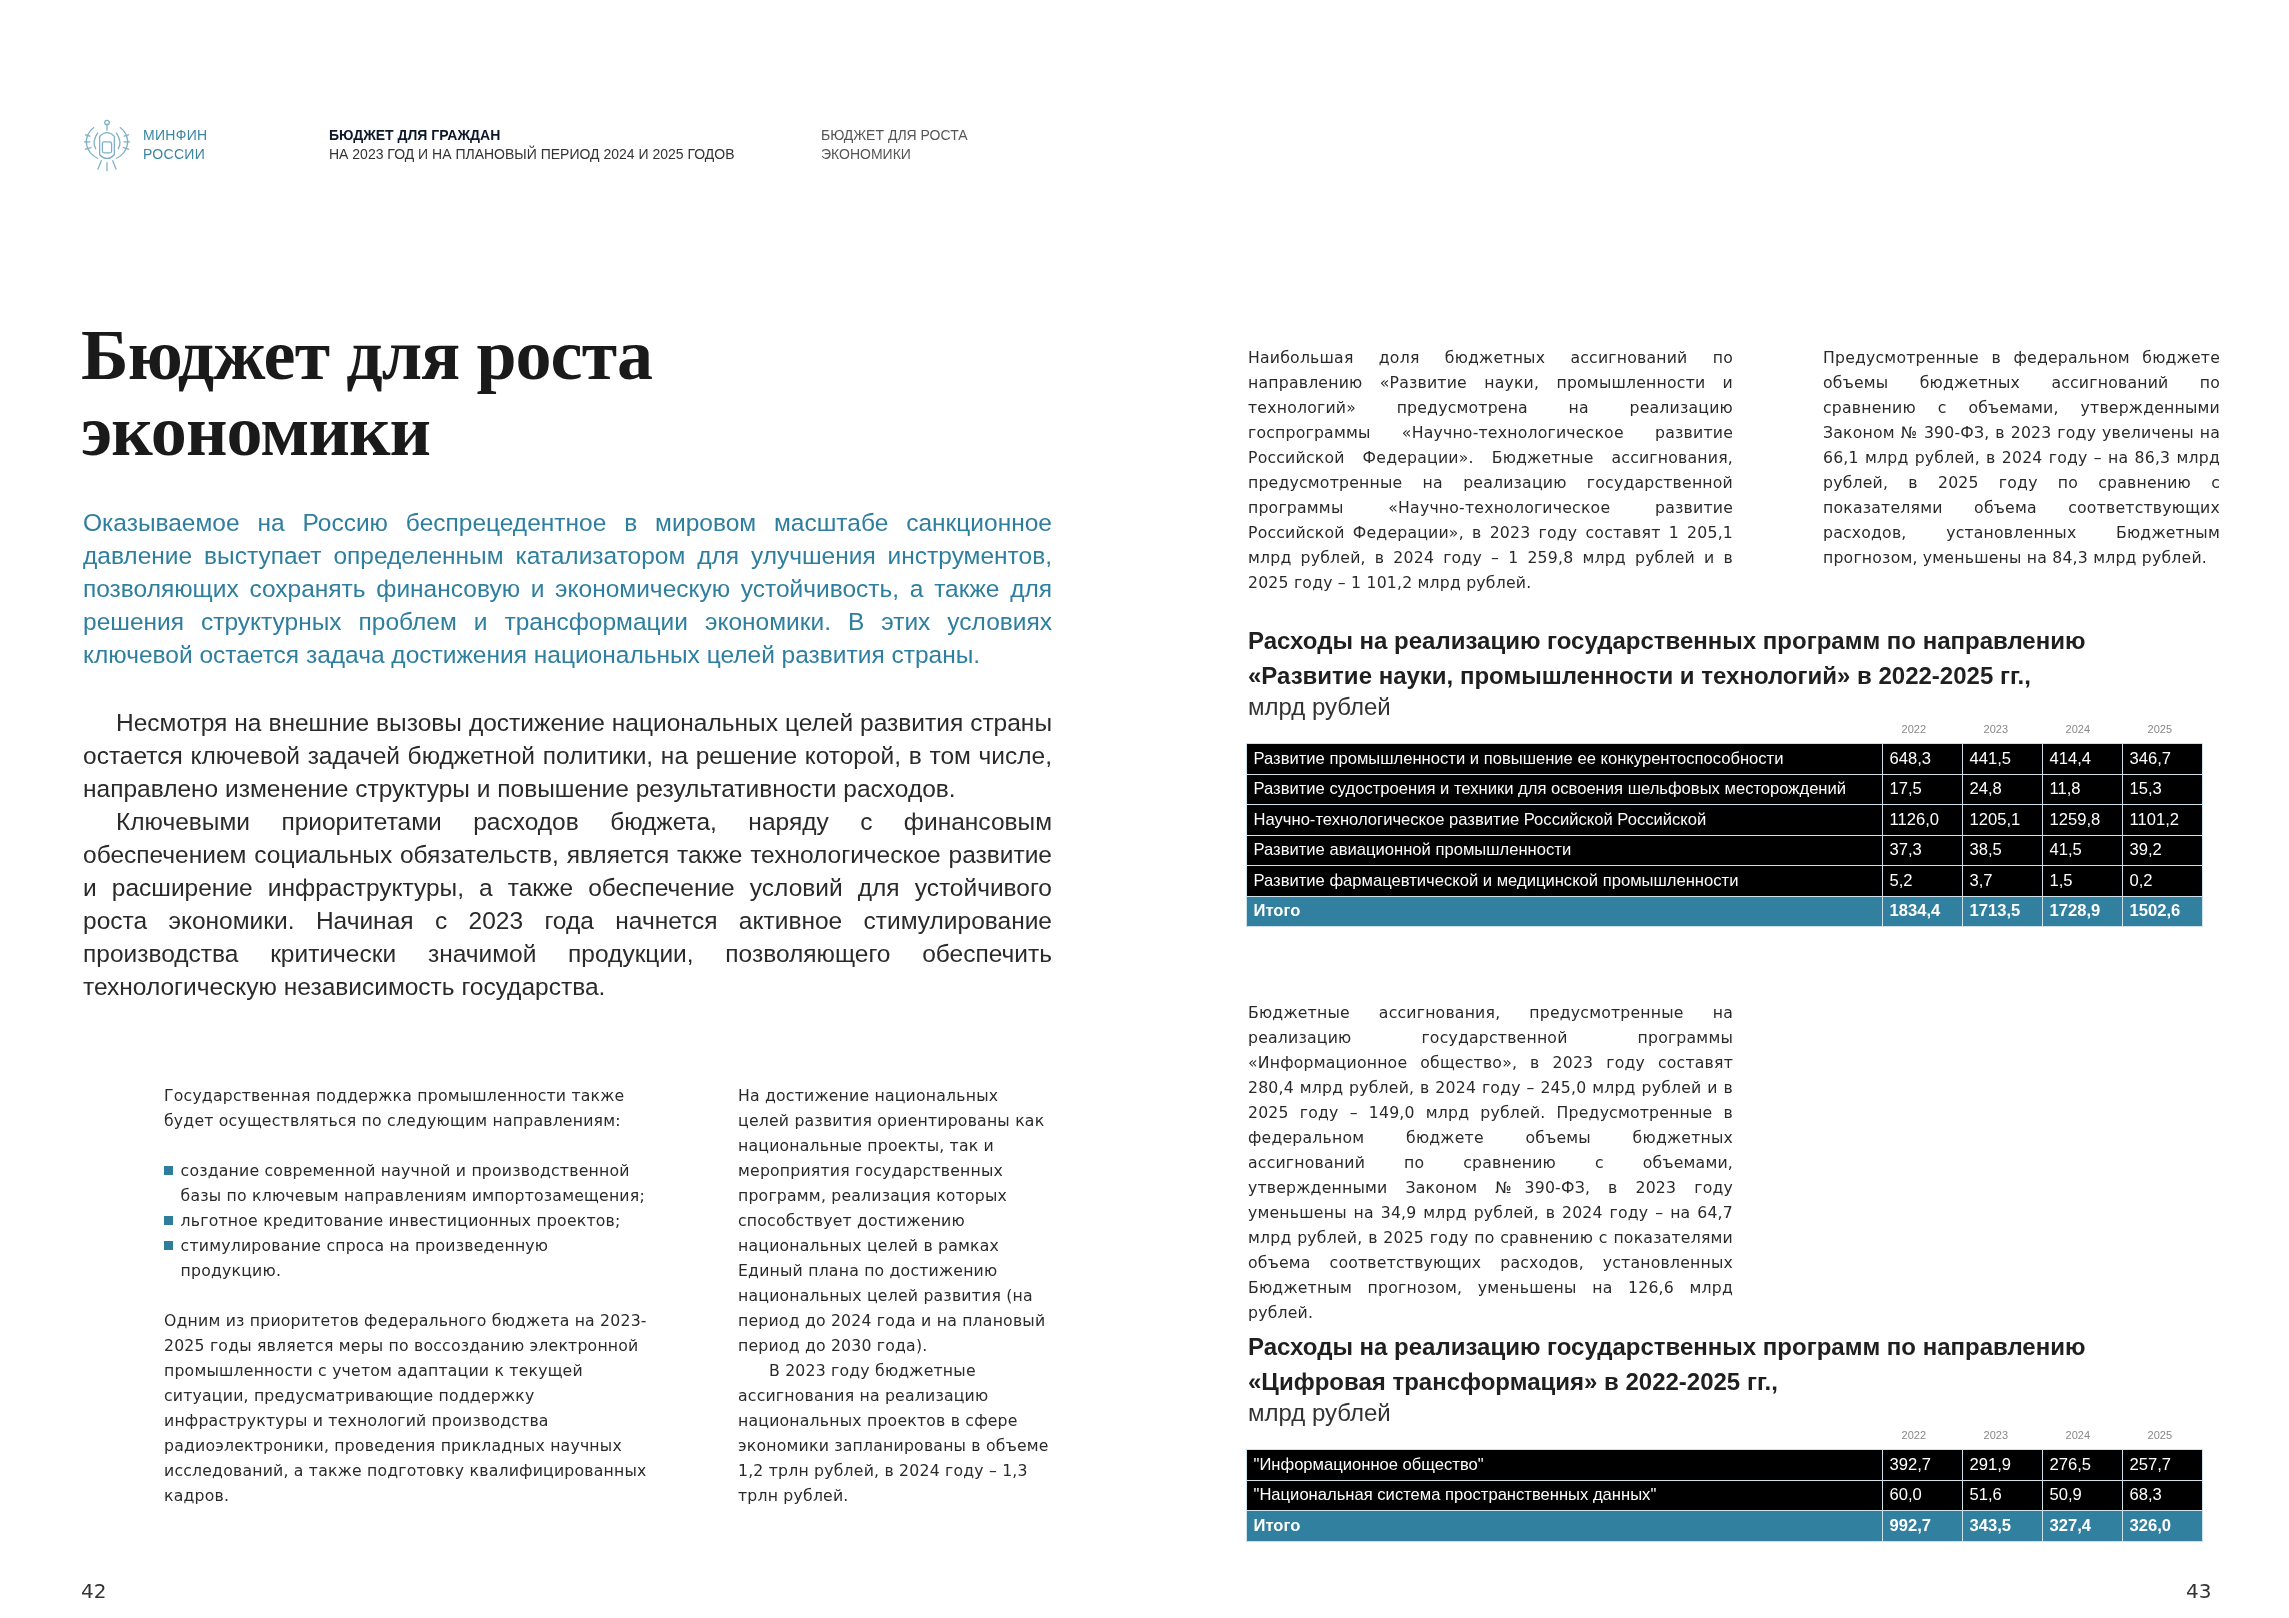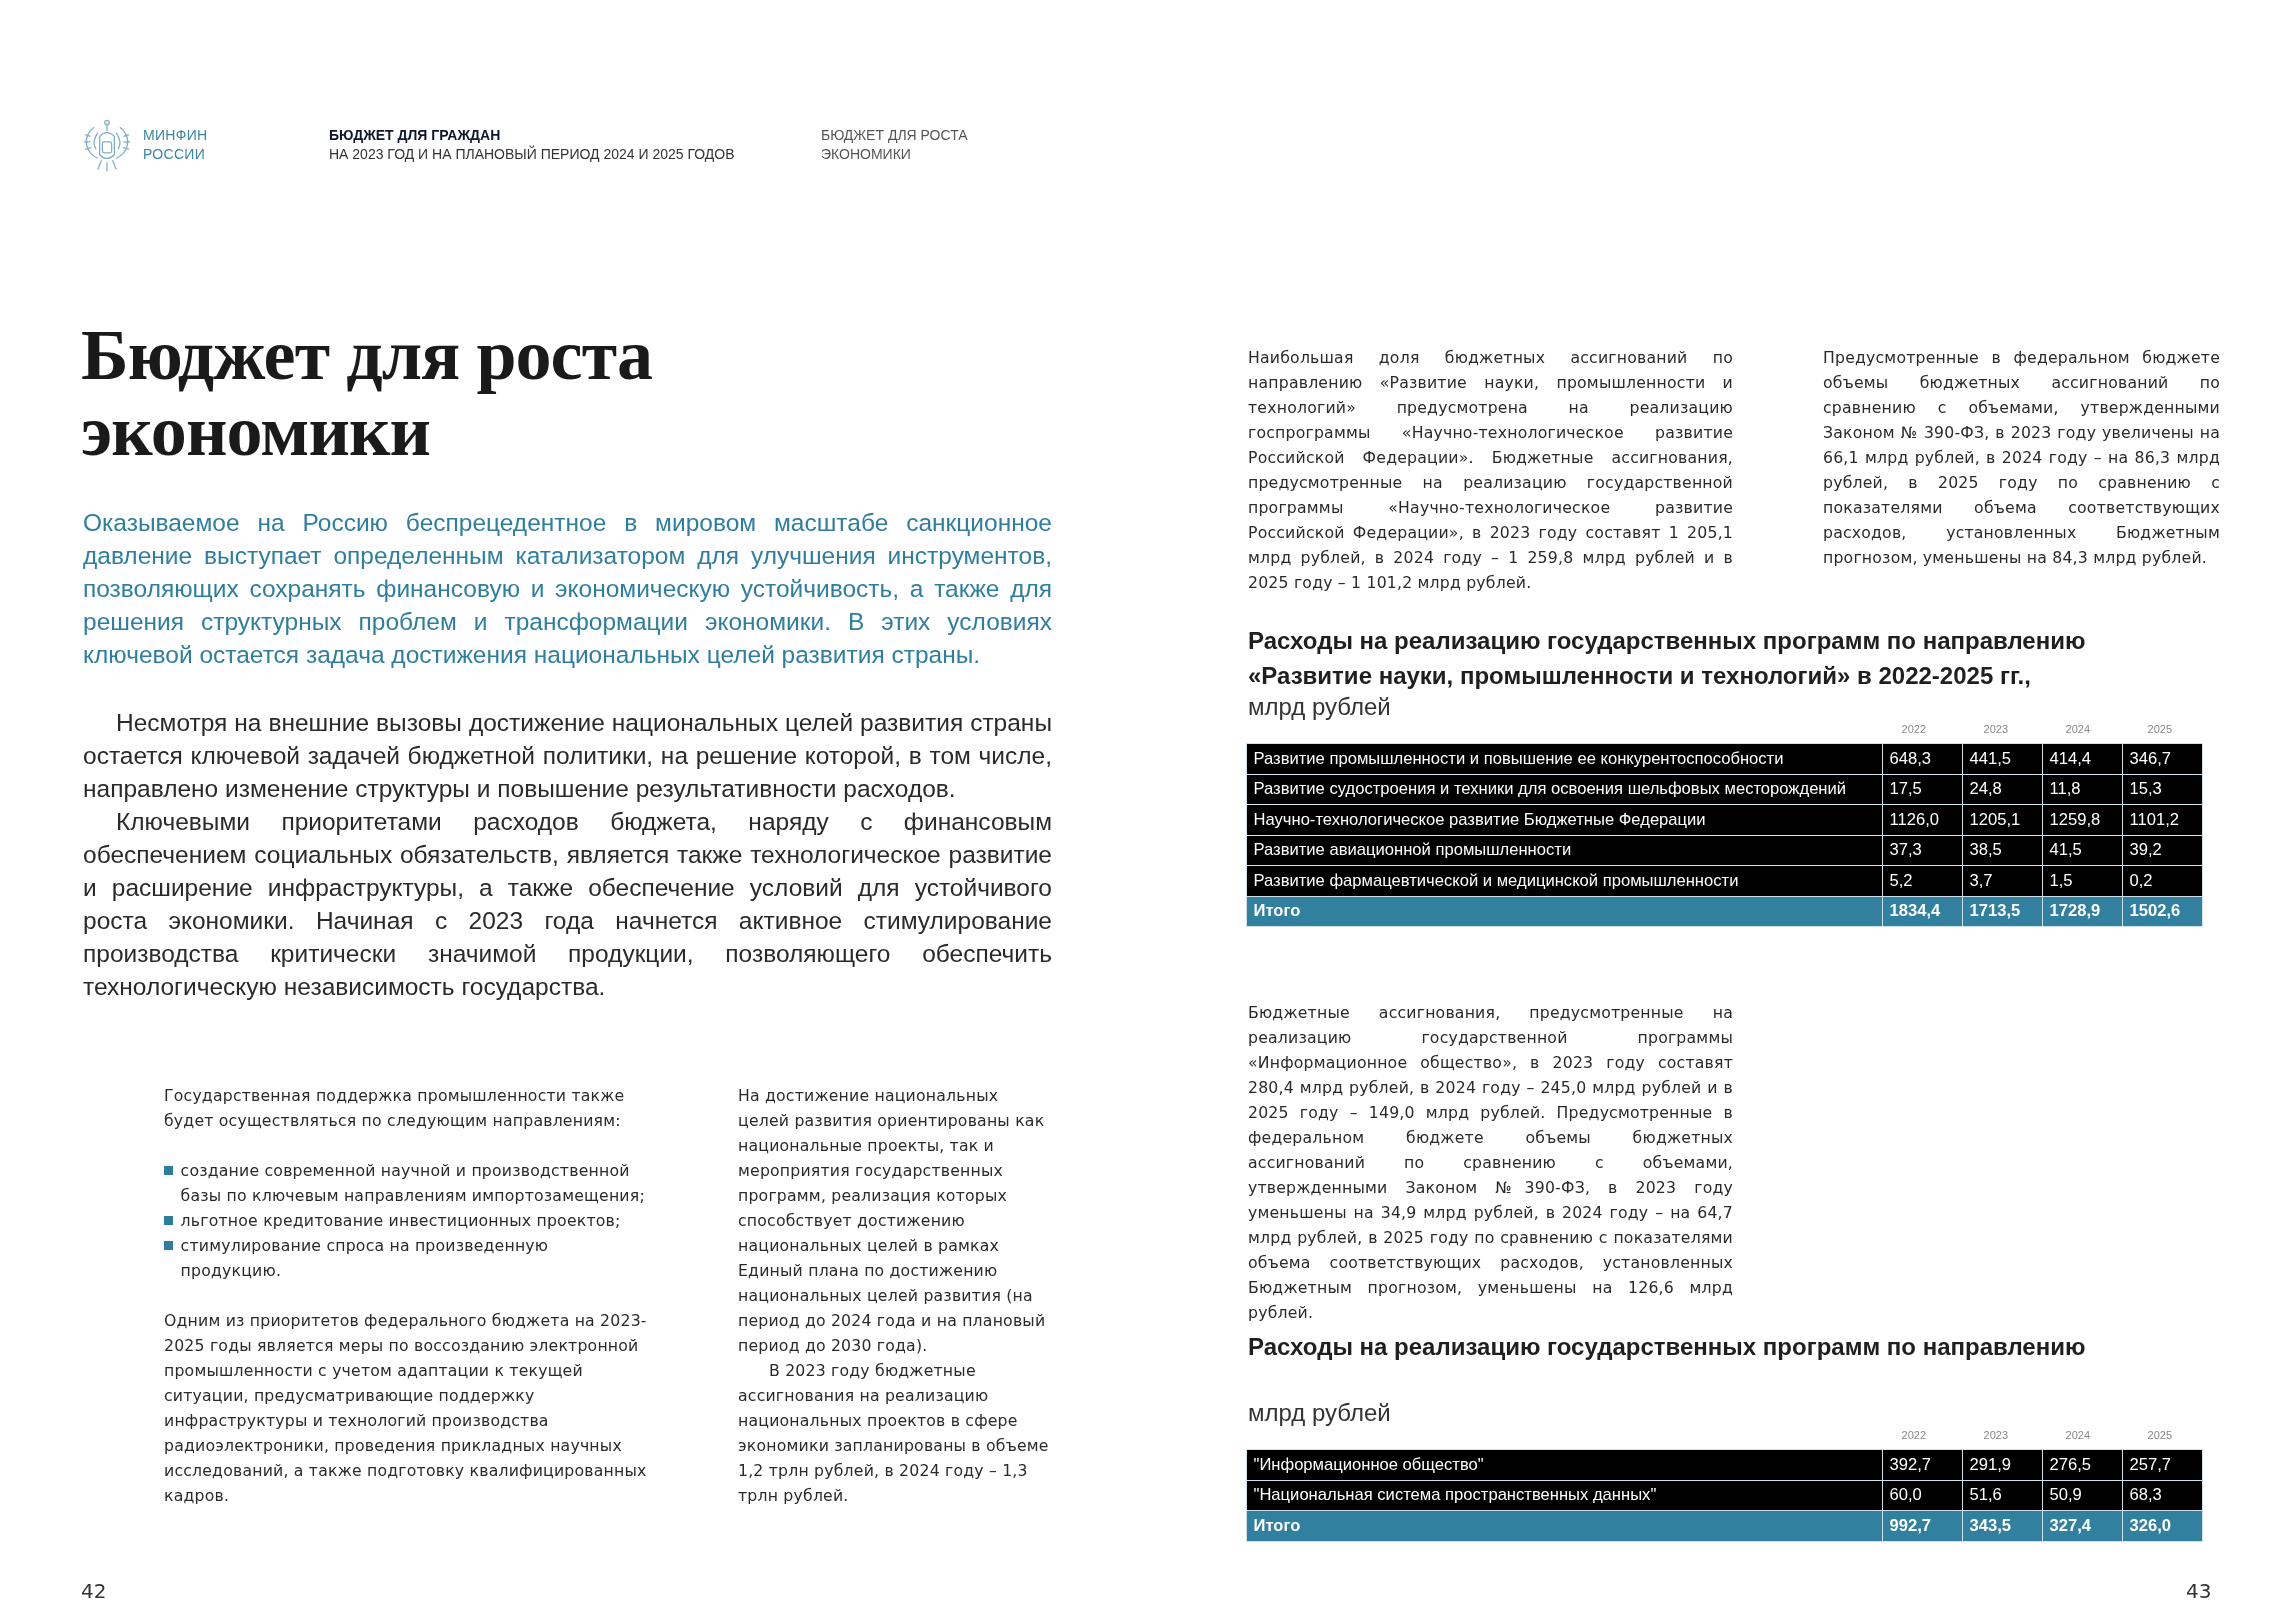--- a/index.html
+++ b/index.html
@@ -148,21 +148,21 @@
         <td class="num">346,7</td>
       </tr>
       <tr>
         <td class="label">Развитие судостроения и техники для освоения шельфовых месторождений</td>
         <td class="num">17,5</td>
         <td class="num">24,8</td>
         <td class="num">11,8</td>
         <td class="num">15,3</td>
       </tr>
       <tr>
-        <td class="label">Научно-технологическое развитие Бюджетные Федерации</td>
+        <td class="label">Научно-технологическое развитие Российской Российской</td>
         <td class="num">1126,0</td>
         <td class="num">1205,1</td>
         <td class="num">1259,8</td>
         <td class="num">1101,2</td>
       </tr>
       <tr>
         <td class="label">Развитие авиационной промышленности</td>
         <td class="num">37,3</td>
         <td class="num">38,5</td>
         <td class="num">41,5</td>
@@ -182,20 +182,21 @@
         <td class="num">1728,9</td>
         <td class="num">1502,6</td>
       </tr>
     </tbody>
   </table>
 
 <p class="abs small col-r3">Бюджетные ассигнования, предусмотренные на реализацию государственной программы «Информационное общество», в 2023 году составят 280,4 млрд рублей, в 2024 году – 245,0 млрд рублей и в 2025 году – 149,0 млрд рублей. Предусмотренные в федеральном бюджете объемы бюджетных ассигнований по сравнению с объемами, утвержденными Законом №390-ФЗ, в 2023 году уменьшены на 34,9 млрд рублей, в 2024 году – на 64,7 млрд рублей, в 2025 году по сравнению с показателями объема соответствующих расходов, установленных Бюджетным прогнозом, уменьшены на 126,6 млрд рублей.</p>
 
 <div class="abs tbl-heading t2-head">
   <div>Расходы на реализацию государственных программ по направлению</div>
+  <div>«Цифровая трансформация» в 2022-2025 гг.,</div>
 </div>
 <div class="abs tbl-unit t2-unit">млрд рублей</div>
 <div class="abs years t2-years">
   <span>2022</span>
   <span>2023</span>
   <span>2024</span>
   <span>2025</span>
 </div>
 <table class="abs data t2">
     <tbody id="t2body">

